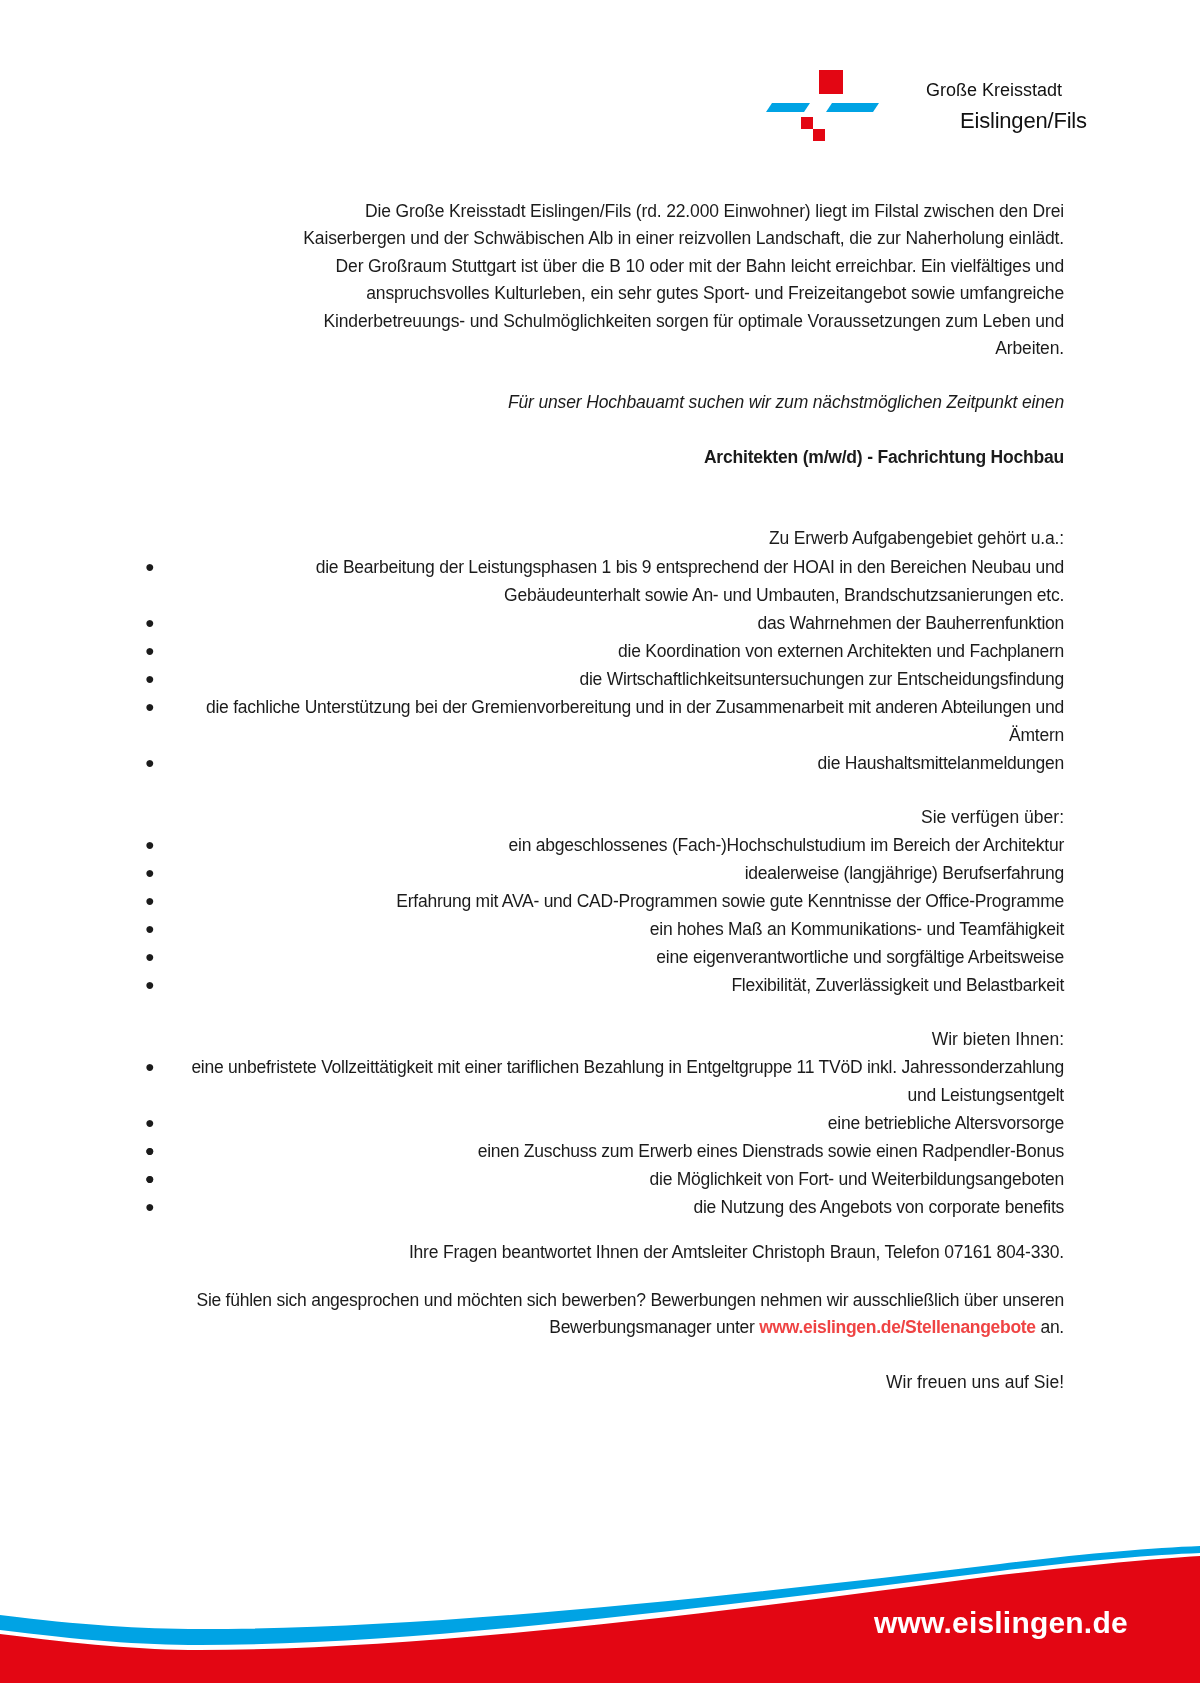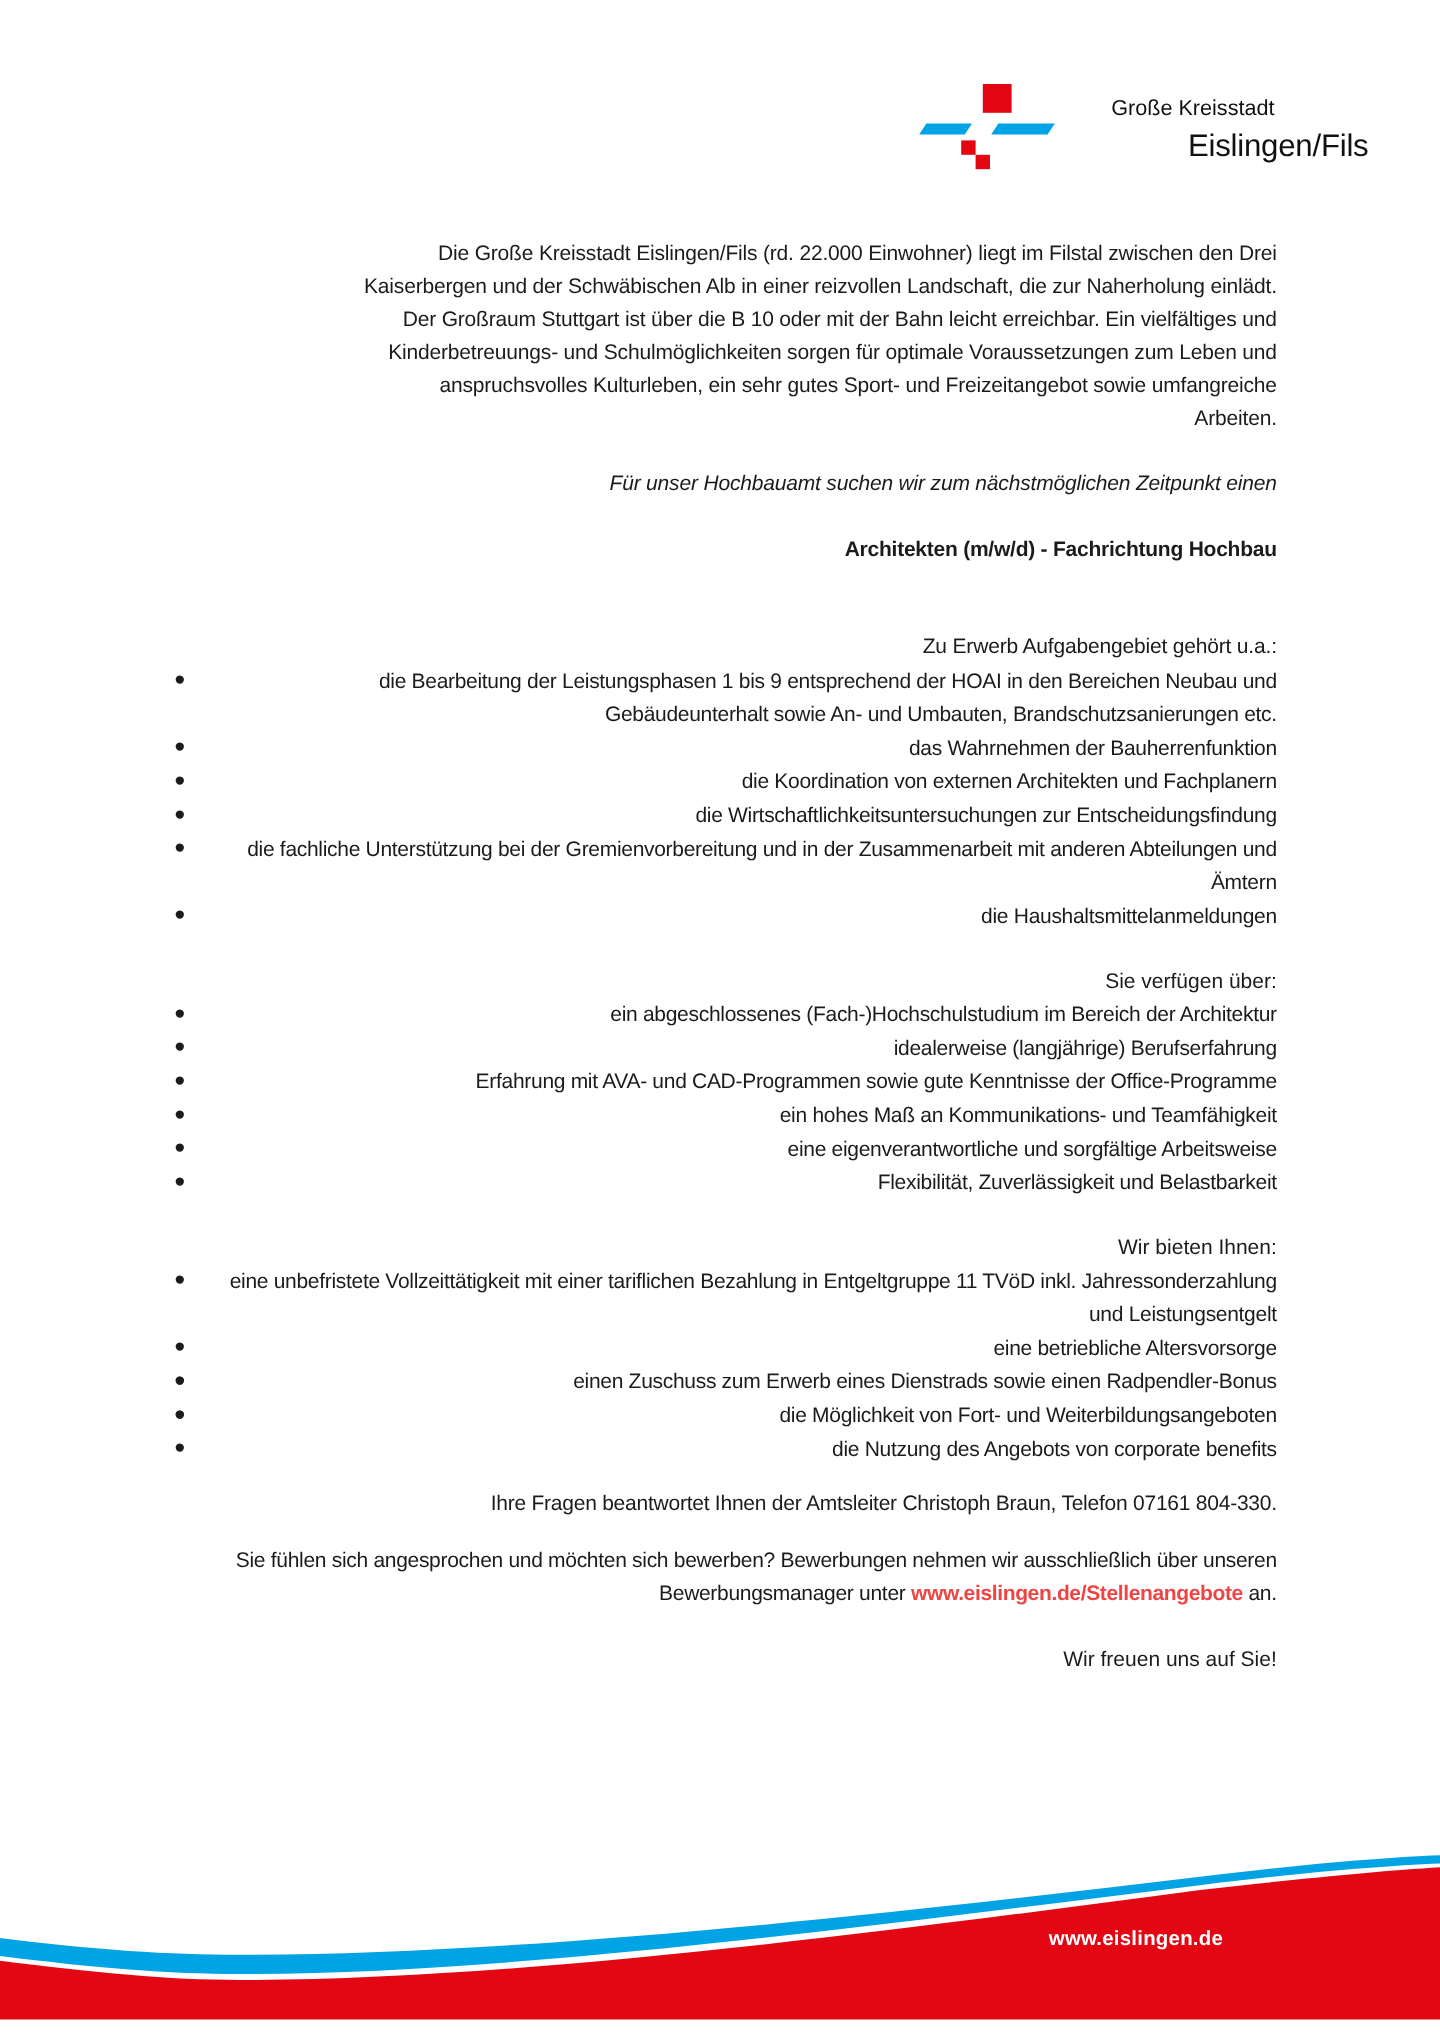--- a/index.html
+++ b/index.html
@@ -2,38 +2,38 @@
 <html><head>
 <meta charset="utf-8">
 <style>
   html, body { margin: 0; padding: 0; background: #ffffff; }
   body { width: 1200px; height: 1698px; position: relative; overflow: hidden;
          font-family: "Liberation Sans", "DejaVu Sans", sans-serif; color: #1b1b1b; }
 
   
   .logo-mark { position: absolute; left: 764px; top: 68px; width: 120px; height: 76px; }
   .logo-text-1 { position: absolute; left: 926px; top: 80px; font-size: 18px; line-height: 20px; color: #111; white-space: nowrap; }
-  .logo-text-2 { position: absolute; left: 990px; top: 106px; font-size: 26px; line-height: 30px; color: #111; white-space: nowrap; letter-spacing: -0.2px; }
+  .logo-text-2 { position: absolute; left: 960px; top: 106px; font-size: 22px; line-height: 30px; color: #111; white-space: nowrap; letter-spacing: -0.2px; }
 
   
   .content { position: absolute; left: 144px; top: 198px; width: 920px; font-size: 17.5px; line-height: 27.4px; text-align: right; }
   .content p { margin: 0; }
   .intro { letter-spacing: -0.15px; }
   .gap-1 { height: 27px; }
   .gap-2 { height: 27px; }
   .job-title { font-weight: bold; letter-spacing: -0.2px; }
   .section-head { margin: 0; }
   ul.bullets { list-style: none; margin: 0; padding: 0; }
   ul.bullets li { position: relative; padding-left: 36px; margin: 0; line-height: 28px; letter-spacing: -0.25px; }
   ul.bullets li .bullet { position: absolute; left: 1px; top: 0; font-size: 16px; line-height: 28px; }
   .url-inline { font-weight: bold; color: #ef4444; letter-spacing: -0.3px; }
 
   
   .footer-wave { position: absolute; left: 0; top: 1530px; width: 1200px; height: 168px; }
-  .footer-url { position: absolute; left: 874px; top: 1606px; font-size: 17px; font-weight: bold; color: #ffffff; letter-spacing: 0.2px; white-space: nowrap; }
+  .footer-url { position: absolute; left: 874px; top: 1606px; font-size: 30px; font-weight: bold; color: #ffffff; letter-spacing: 0.2px; white-space: nowrap; }
 </style>
 </head>
 <body>
 
 <div>
   <svg class="logo-mark" viewBox="0 0 120 76" xmlns="http://www.w3.org/2000/svg">
     <rect x="55" y="2" width="24" height="24" fill="#e30613"></rect>
     <polygon points="8,35 46,35 40,44 2,44" fill="#00a3e4"></polygon>
     <polygon points="68,35 115,35 109,44 62,44" fill="#00a3e4"></polygon>
     <rect x="37" y="49" width="12" height="12" fill="#e30613"></rect>
@@ -41,22 +41,22 @@
   </svg>
   <div class="logo-text-1">Große Kreisstadt</div>
   <div class="logo-text-2">Eislingen/Fils</div>
 </div>
 
 <div class="content">
   <div class="intro">
     <div>Die Große Kreisstadt Eislingen/Fils (rd. 22.000 Einwohner) liegt im Filstal zwischen den Drei</div>
     <div>Kaiserbergen und der Schwäbischen Alb in einer reizvollen Landschaft, die zur Naherholung einlädt.</div>
     <div>Der Großraum Stuttgart ist über die B 10 oder mit der Bahn leicht erreichbar. Ein vielfältiges und</div>
+    <div>anspruchsvolles Kulturleben, ein sehr gutes Sport- und Freizeitangebot sowie umfangreiche</div>
     <div>Kinderbetreuungs- und Schulmöglichkeiten sorgen für optimale Voraussetzungen zum Leben und</div>
-    <div>anspruchsvolles Kulturleben, ein sehr gutes Sport- und Freizeitangebot sowie umfangreiche</div>
     <div>Arbeiten.</div>
   </div>
 
   <div class="gap-1"></div>
   <p style="letter-spacing:-0.15px;font-style:italic;">Für unser Hochbauamt suchen wir zum nächstmöglichen Zeitpunkt einen</p>
 
   <div class="gap-1"></div>
   <p class="job-title">Architekten (m/w/d) - Fachrichtung Hochbau</p>
 
   <div class="gap-2" style="height:54px;"></div>

